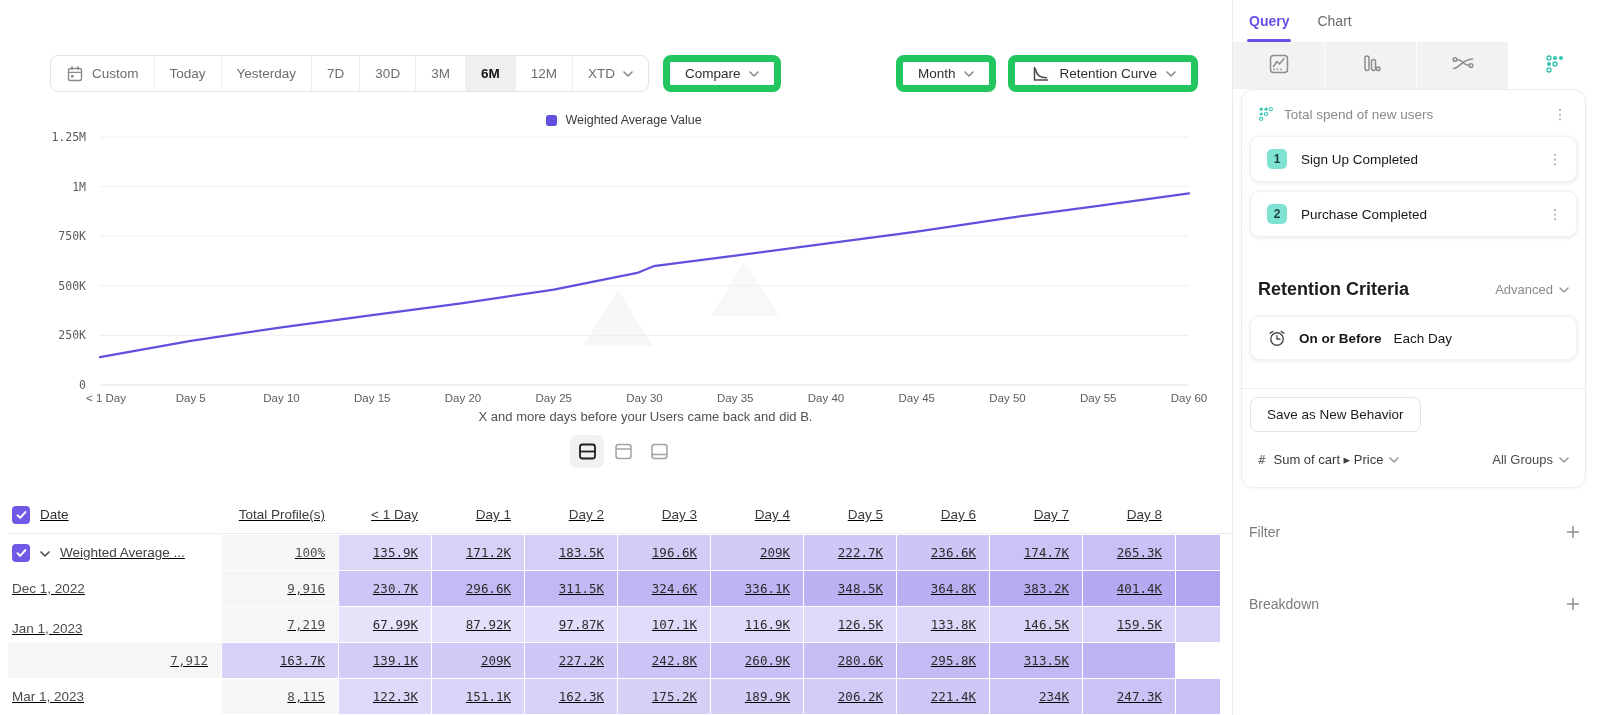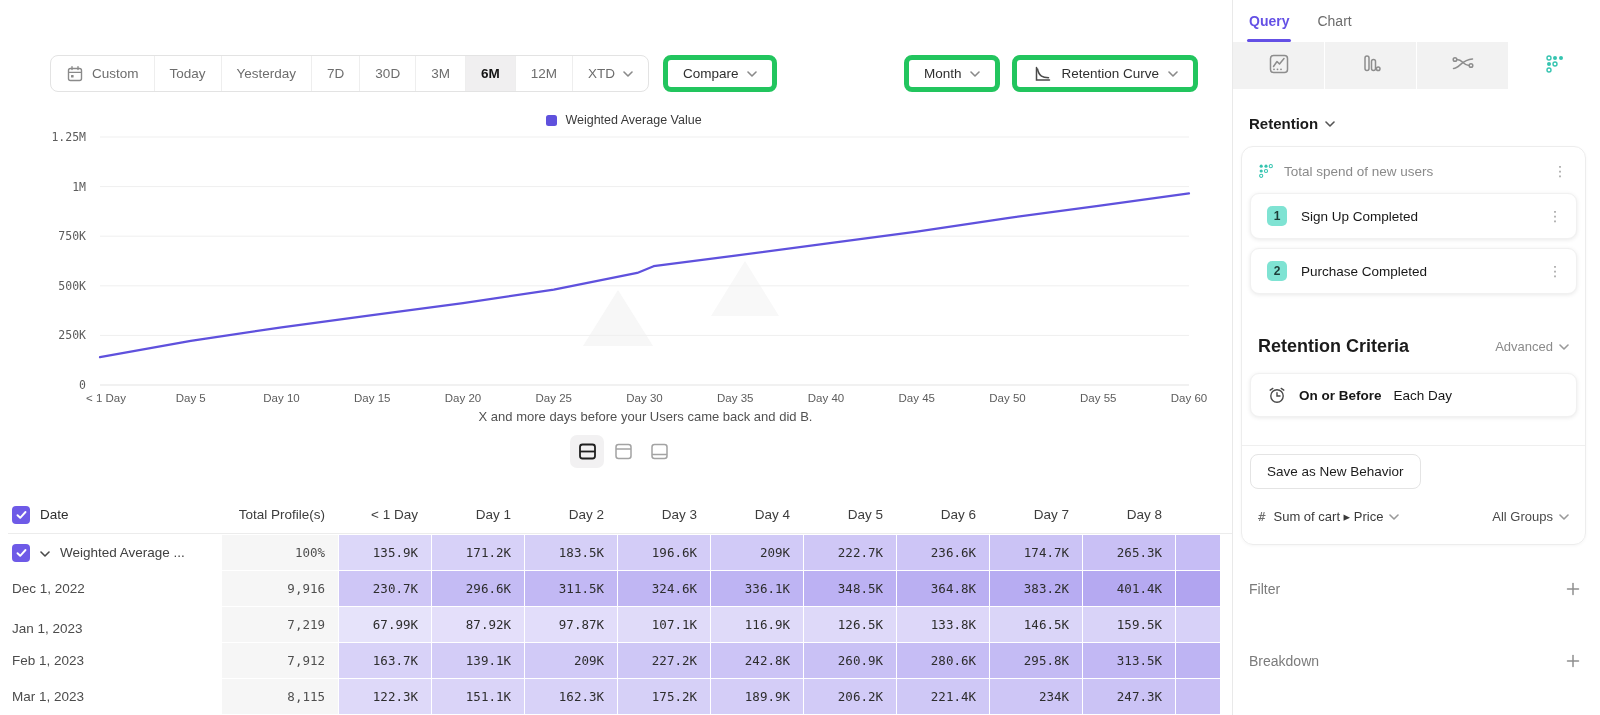--- a/index.html
+++ b/index.html
@@ -7,40 +7,40 @@
     font-family:"Liberation Sans", sans-serif; }
   .app { position:relative; width:1600px; height:715px; }
   .main { position:absolute; left:8px; top:0; width:1232px; height:715px; }
 
   
   .toolbar { position:absolute; left:42px; top:55px; right:42px; height:37px; display:flex; align-items:center; }
   .seg { display:flex; border:1px solid #e3e3e3; border-radius:8px; height:37px; background:#fff; overflow:hidden; }
   .seg-item { display:flex; align-items:center; gap:8px; padding:0 15px; font-size:13.5px; color:#6d6d6d; border-right:1px solid #eeeeee; cursor:pointer; white-space:nowrap; }
   .seg-item:last-child { border-right:none; }
   .seg-item.active { background:#f0eff0; color:#131313; font-weight:bold; }
-  .btn { display:flex; align-items:center; gap:9px; border:5px solid #22c55e; border-radius:8px; background:#fff; height:37px; padding:0 15px; font-size:13.5px; color:#2f2f2f; cursor:pointer; }
+  .btn { display:flex; align-items:center; gap:9px; border:7px solid #22c55e; border-radius:8px; background:#fff; height:37px; padding:0 15px; font-size:13.5px; color:#2f2f2f; cursor:pointer; }
   .compare { margin-left:14px; }
   .month { margin-left:auto; }
   .rcurve { margin-left:12px; }
   .chev { flex:0 0 auto; }
 
   
   .legend { position:absolute; top:113px; left:0; right:0; display:flex; justify-content:center; align-items:center; gap:8px; font-size:12.5px; color:#3a3a3a; }
   .legend .swatch { width:11px; height:11px; border-radius:2.5px; }
   #chart-svg { position:absolute; left:0; top:0; width:1232px; height:430px; pointer-events:none; }
   .caption { position:absolute; top:409px; left:0; width:1275px; text-align:center; font-size:13px; color:#525252; }
 
   
   .toggles { position:absolute; top:435px; left:562px; display:flex; gap:2px; }
   .tgl { width:34px; height:33px; display:flex; align-items:center; justify-content:center; border-radius:7px; background:transparent; border:none; cursor:pointer; }
   .tgl.active { background:#f2f1f2; }
 
   
   #table { position:absolute; top:496px; left:0; width:1232px; bottom:0; overflow:hidden; }
-  .trow { display:grid; grid-template-columns:213px 116px repeat(9,92px) 44px; column-gap:1px; height:35px; }
+  .trow { display:grid; grid-template-columns:213px 116px repeat(9,92px) 44px; column-gap:1px; height:35px;text-decoration:underline; }
   .trow.head { height:37px; }
   .rows { display:grid; row-gap:1px; }
   .hdiv { height:1px; background:#ececec; margin-bottom:1px; }
   .c { display:flex; align-items:center; justify-content:flex-end; padding-right:13px; font-family:"DejaVu Sans Mono", monospace; font-size:12.5px; color:#2d2d2d; }
   .c.sans { font-family:"Liberation Sans", sans-serif; font-size:13.5px; color:#3d3d3d; }
   .c.datec { justify-content:flex-start; padding-left:4px; padding-right:4px; font-family:"Liberation Sans", sans-serif; font-size:13.5px; color:#414141; gap:10px; }
   .c.datec .lbl { white-space:nowrap; overflow:hidden; text-overflow:ellipsis; }
   .c.grayc { background:#f6f6f6; }
   .cb { width:18px; height:18px; flex:0 0 18px; border-radius:4px; display:flex; align-items:center; justify-content:center; cursor:pointer; }
   .indent { padding-left:51px; }
@@ -283,23 +283,20 @@
             <div class="c" style="background: rgba(109, 86, 228, 0.2);">97.87K</div>
             <div class="c" style="background: rgba(109, 86, 228, 0.21);">107.1K</div>
             <div class="c" style="background: rgba(109, 86, 228, 0.22);">116.9K</div>
             <div class="c" style="background: rgba(109, 86, 228, 0.227);">126.5K</div>
             <div class="c" style="background: rgba(109, 86, 228, 0.235);">133.8K</div>
             <div class="c" style="background: rgba(109, 86, 228, 0.25);">146.5K</div>
             <div class="c" style="background: rgba(109, 86, 228, 0.263);">159.5K</div>
             <div class="c" style="background: rgba(109, 86, 228, 0.275);"></div>
           </div>
           <div class="trow">
-            <div class="c datec indent">
-              <span class="lbl" style="color: rgb(76, 76, 76);">Feb 1, 2023</span>
-            </div>
             <div class="c grayc" style="color: rgb(79, 79, 79);">7,912</div>
             <div class="c" style="background: rgba(109, 86, 228, 0.267);">163.7K</div>
             <div class="c" style="background: rgba(109, 86, 228, 0.3);">139.1K</div>
             <div class="c" style="background: rgba(109, 86, 228, 0.314);">209K</div>
             <div class="c" style="background: rgba(109, 86, 228, 0.333);">227.2K</div>
             <div class="c" style="background: rgba(109, 86, 228, 0.35);">242.8K</div>
             <div class="c" style="background: rgba(109, 86, 228, 0.37);">260.9K</div>
             <div class="c" style="background: rgba(109, 86, 228, 0.39); text-align: right;">280.6K</div>
             <div class="c" style="background: rgba(109, 86, 228, 0.404);">295.8K</div>
             <div class="c" style="background: rgba(109, 86, 228, 0.42);">313.5K</div>
@@ -360,26 +357,20 @@
               <circle cx="5" cy="5" r="2" fill="none" stroke="#35c4b0" stroke-width="1.4"></circle>
               <circle cx="11" cy="5" r="2" fill="#35c4b0"></circle>
               <circle cx="17" cy="5" r="2" fill="#35c4b0"></circle>
               <circle cx="5" cy="11" r="2" fill="#35c4b0"></circle>
               <circle cx="11" cy="11" r="2" fill="none" stroke="#35c4b0" stroke-width="1.4"></circle>
               <circle cx="5" cy="17" r="2" fill="none" stroke="#35c4b0" stroke-width="1.4"></circle>
             </svg></span>
         </div>
       </div>
 
-    <div class="section-head">
-      <span>Retention</span>
-      <svg width="10" height="6" viewBox="0 0 10 6">
-          <polyline points="1,1 5,5 9,1" fill="none" stroke="#555" stroke-width="1.6" stroke-linecap="round" stroke-linejoin="round"></polyline>
-        </svg>
-    </div>
 
     <div class="bcard">
       <div class="bc-head">
         <svg width="16" height="16" viewBox="0 0 20 20">
           <circle cx="4" cy="4" r="2" fill="#35c4b0"></circle>
             <circle cx="10" cy="4" r="2" fill="#35c4b0"></circle>
             <circle cx="16" cy="4" r="2" fill="none" stroke="#35c4b0" stroke-width="1.3"></circle>
           <circle cx="4" cy="10" r="2" fill="#35c4b0"></circle>
             <circle cx="10" cy="10" r="2" fill="none" stroke="#35c4b0" stroke-width="1.3"></circle>
           <circle cx="4" cy="16" r="2" fill="none" stroke="#35c4b0" stroke-width="1.3"></circle>

